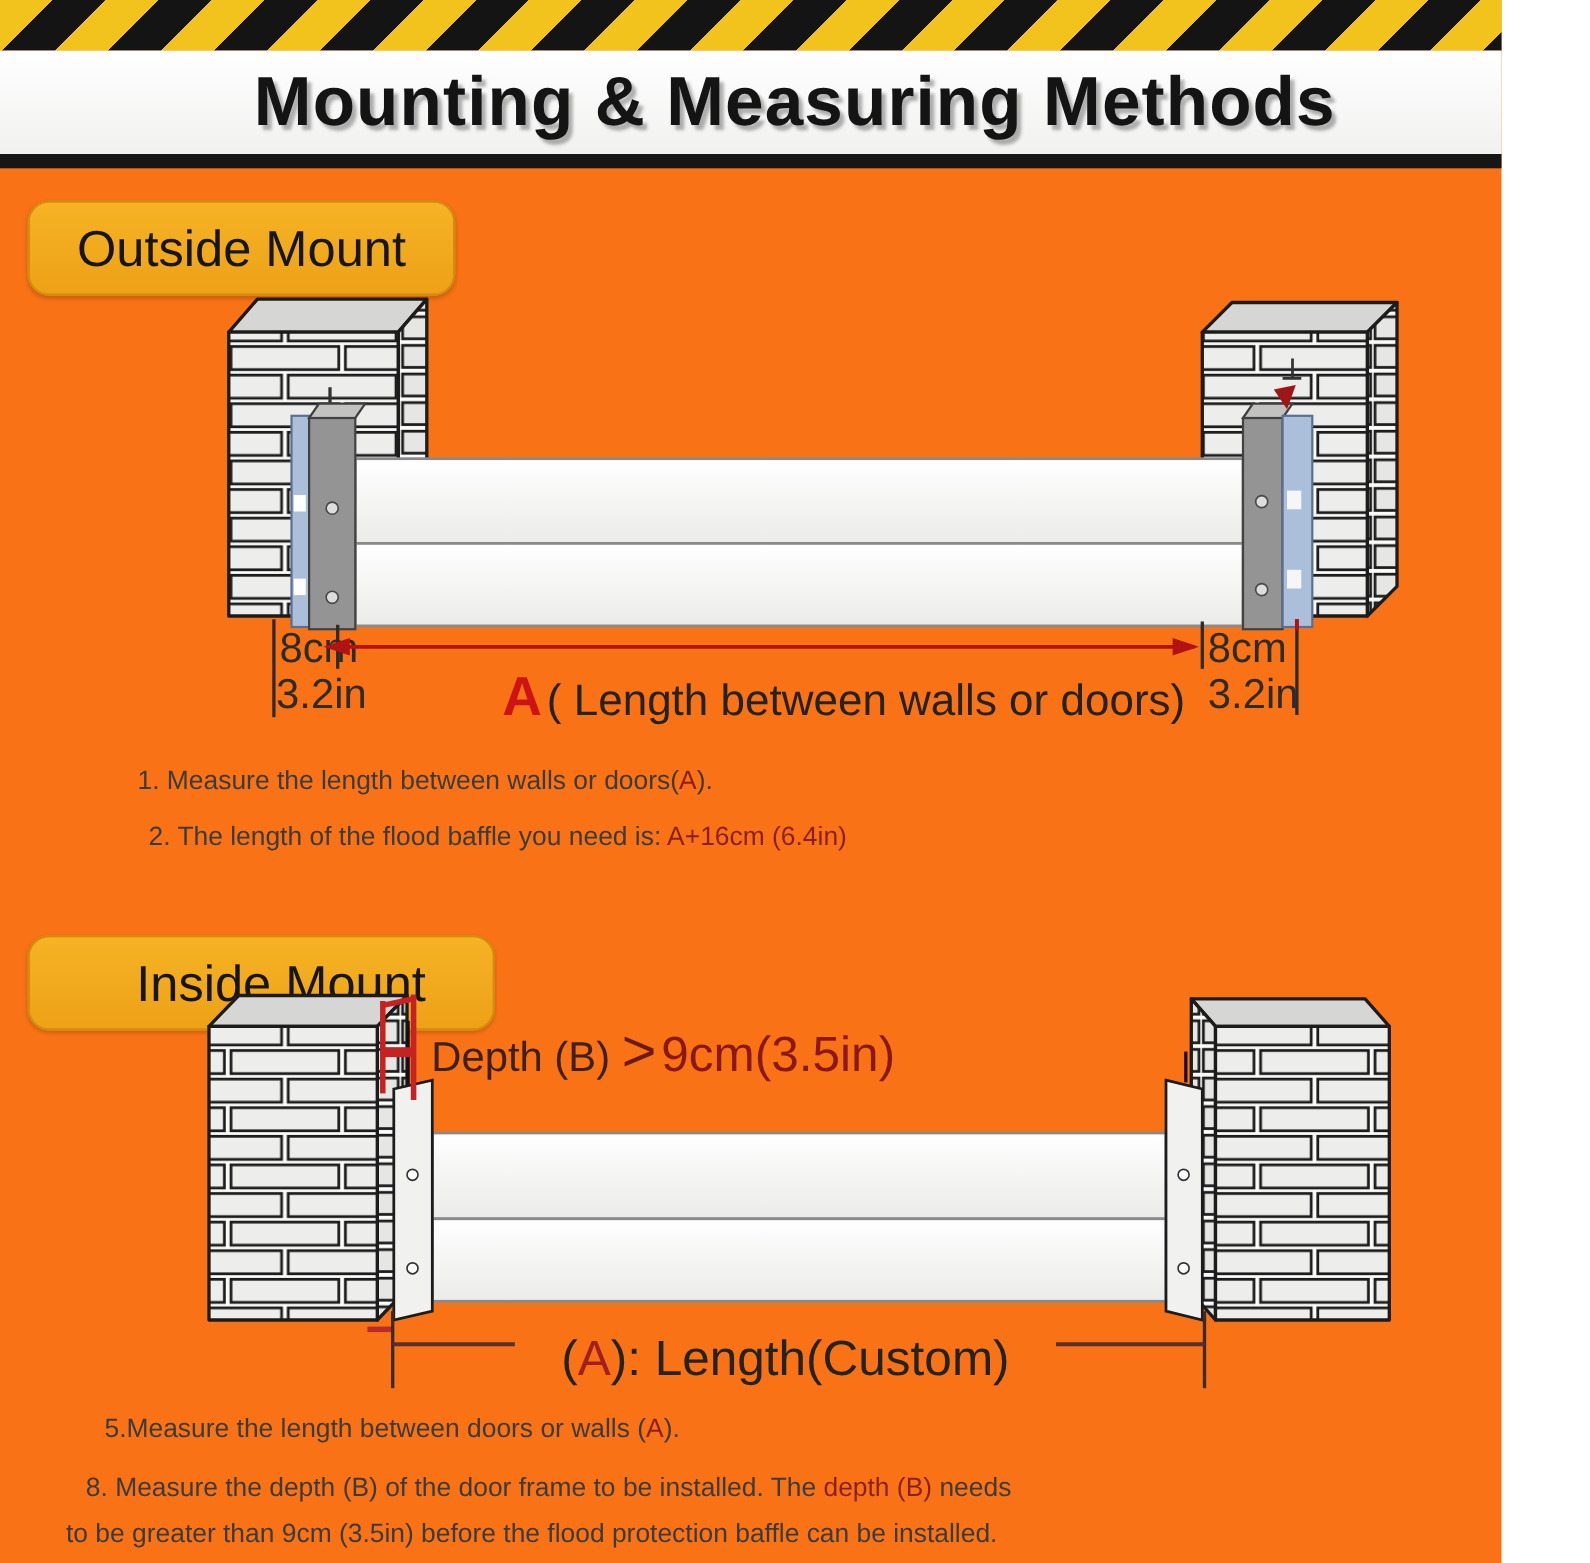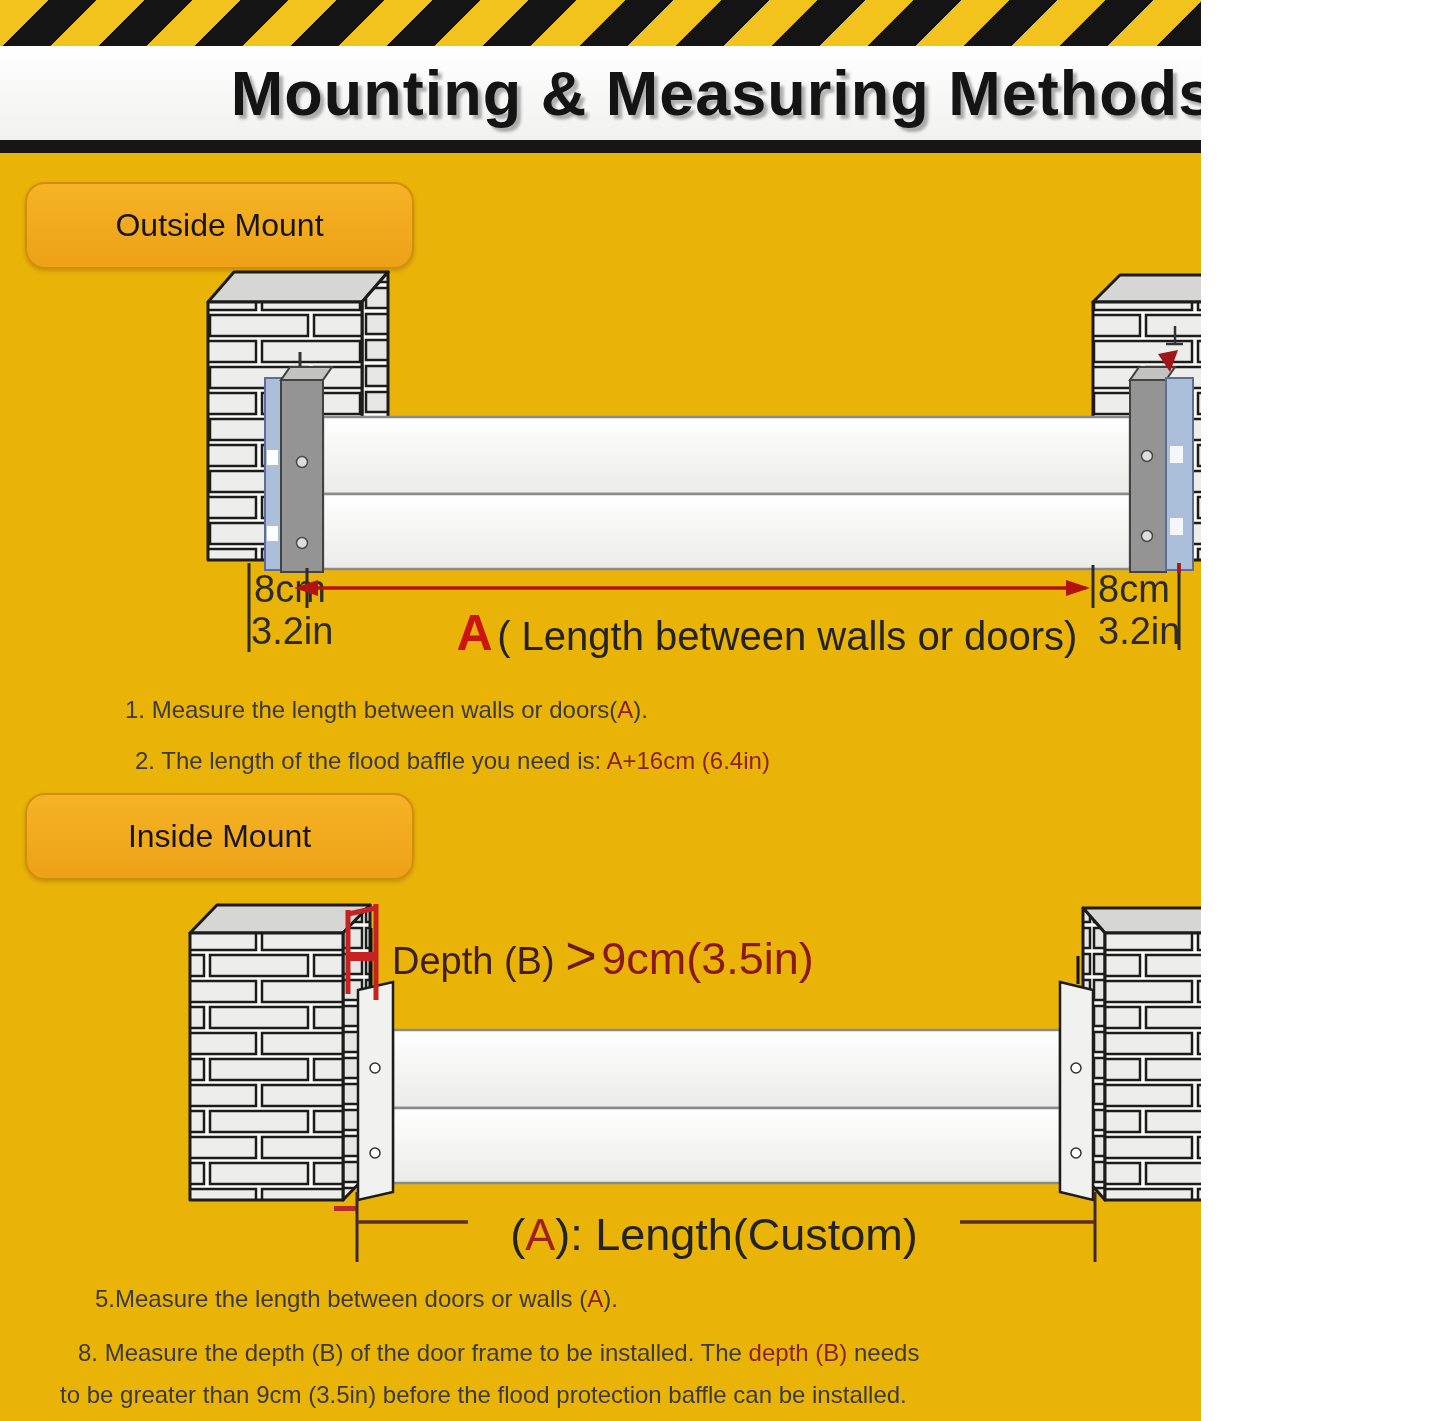--- a/index.html
+++ b/index.html
@@ -1,36 +1,36 @@
 <!DOCTYPE html>
 <html><head>
 <meta charset="utf-8">
 <style>
   html,body{margin:0;padding:0;background:#ffffff;}
-  .page{position:relative;width:1201px;height:1421px;background:#eab308;overflow:hidden;
+  .page{position:relative;width:1365px;height:1421px;background:#f97316;overflow:hidden;
         font-family:"Liberation Sans",sans-serif;}
 
   
   .hazard{position:absolute;left:0;top:0;width:1445px;height:46px;
           background:repeating-linear-gradient(135deg,#f2c21d 0 34px,#141414 34px 68px);
           box-shadow:0 3px 6px rgba(0,0,0,.35);}
   .titleband{position:absolute;left:0;top:46px;width:1445px;height:94px;
              background:linear-gradient(#ffffff,#f1f1f0);
              display:flex;align-items:center;justify-content:center;}
   .title{font-size:63px;font-weight:bold;color:#141414;letter-spacing:1px;
          text-shadow:4px 4px 3px rgba(0,0,0,.30);}
   .blackbar{position:absolute;left:0;top:140px;width:1445px;height:13px;background:#161616;}
 
   
   .ylabel{position:absolute;left:25px;width:385px;height:83px;border-radius:20px;
           background:linear-gradient(#f6b324,#eda117);border:2px solid #d38d0e;
           display:flex;align-items:center;justify-content:center;
-          font-size:32px;color:#161616;box-shadow:0 2px 4px rgba(0,0,0,.18);}
+          font-size:46px;color:#161616;box-shadow:0 2px 4px rgba(0,0,0,.18);}
   .ylabel.outside{top:182px;}
-  .ylabel.inside{top:793px;}
+  .ylabel.inside{top:850px;padding-left:36px;}
 
   
   .diag{position:absolute;left:0;}
   #diag1{top:260px;width:1445px;height:400px;}
   #diag2{top:900px;width:1445px;height:420px;}
   svg text{font-family:"Liberation Sans",sans-serif;}
 
   
   .instr{position:absolute;font-size:24px;color:#3b3b3b;white-space:nowrap;}
   .t-out1{left:125px;top:696px;}

